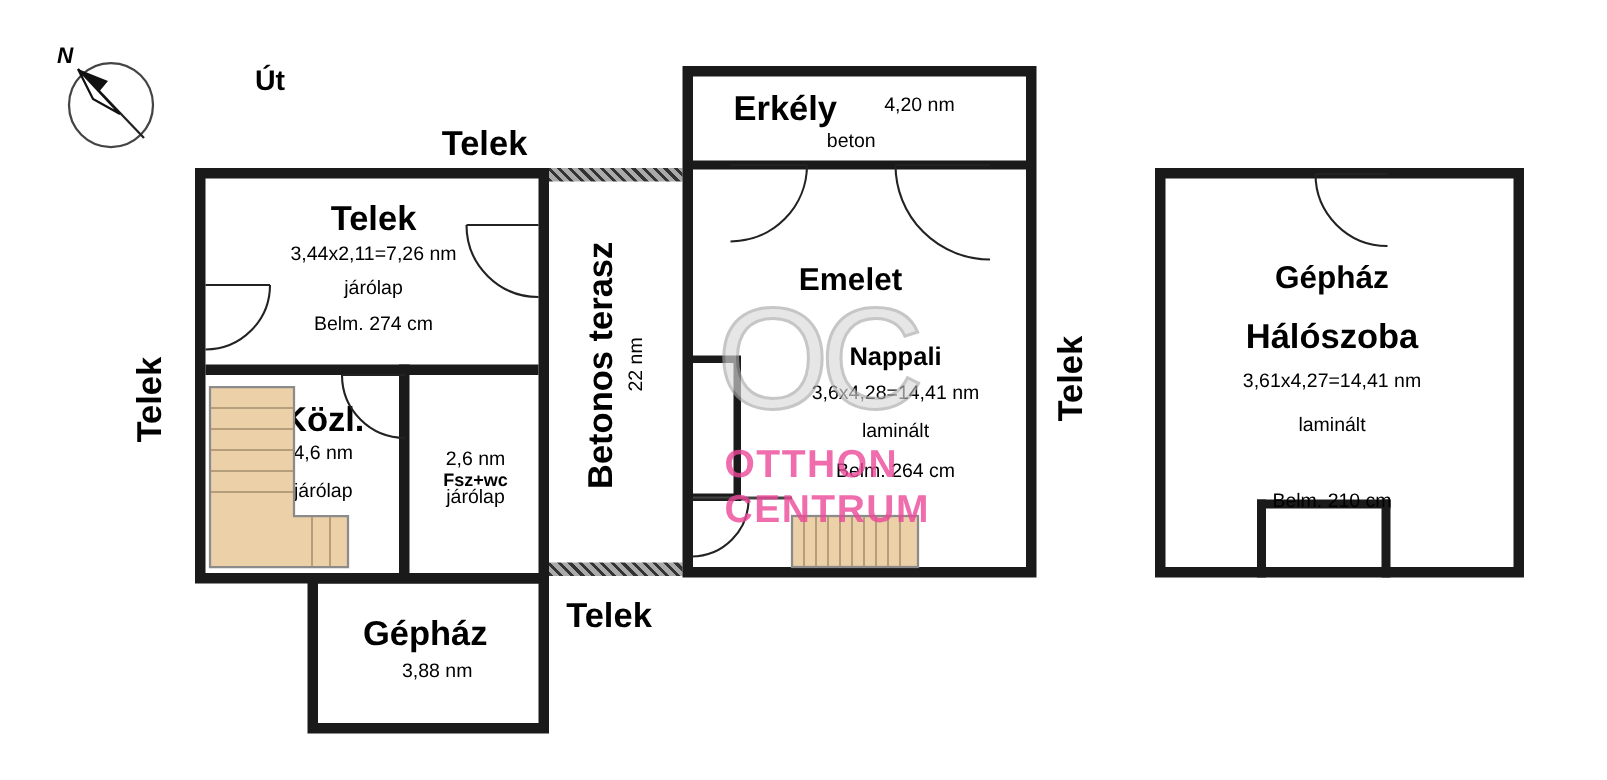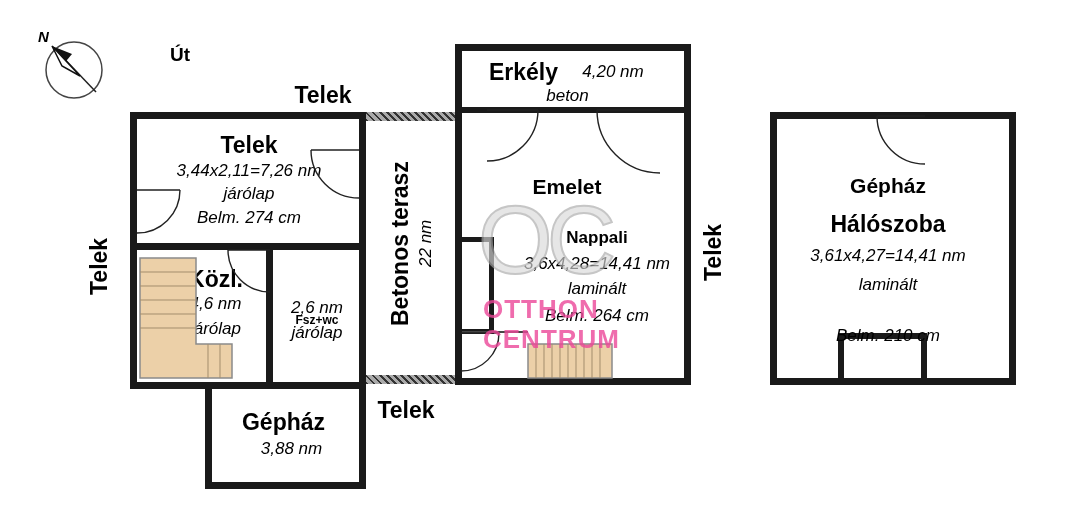--- a/index.html
+++ b/index.html
@@ -3,21 +3,21 @@
 <meta charset="utf-8">
 <style>
   html,body{margin:0;padding:0;background:#fff;}
   .canvas{
     position:relative;width:1071px;height:520px;background:#ffffff;
     font-family:"Liberation Sans",sans-serif;color:#000;overflow:hidden;
   }
   .abs{position:absolute;}
   .txt{position:absolute;text-align:center;line-height:1.1;}
   .b{font-weight:bold;}
-  .f15{font-size:17px;font-style:italic;}
+  .f15{font-size:13px;}
   .f16{font-size:12px;margin-top:40px;}
   .f18{font-size:23px;}
   .f21{font-size:21px;}
   .outer-wall{position:absolute;border:7px solid #1a1a1a;box-sizing:border-box;}
   .thin-wall{position:absolute;border:5px solid #1a1a1a;box-sizing:border-box;}
   .wall-seg{position:absolute;background:#1a1a1a;}
   .vtxt{position:absolute;writing-mode:vertical-rl;transform:rotate(180deg);text-align:center;line-height:1;}
   .hatch{position:absolute;height:9px;background:repeating-linear-gradient(45deg,#333 0 2px,#aaa 2px 5px);}
   .overlay{position:absolute;left:0;top:0;pointer-events:none;}
   .wm-mono{

